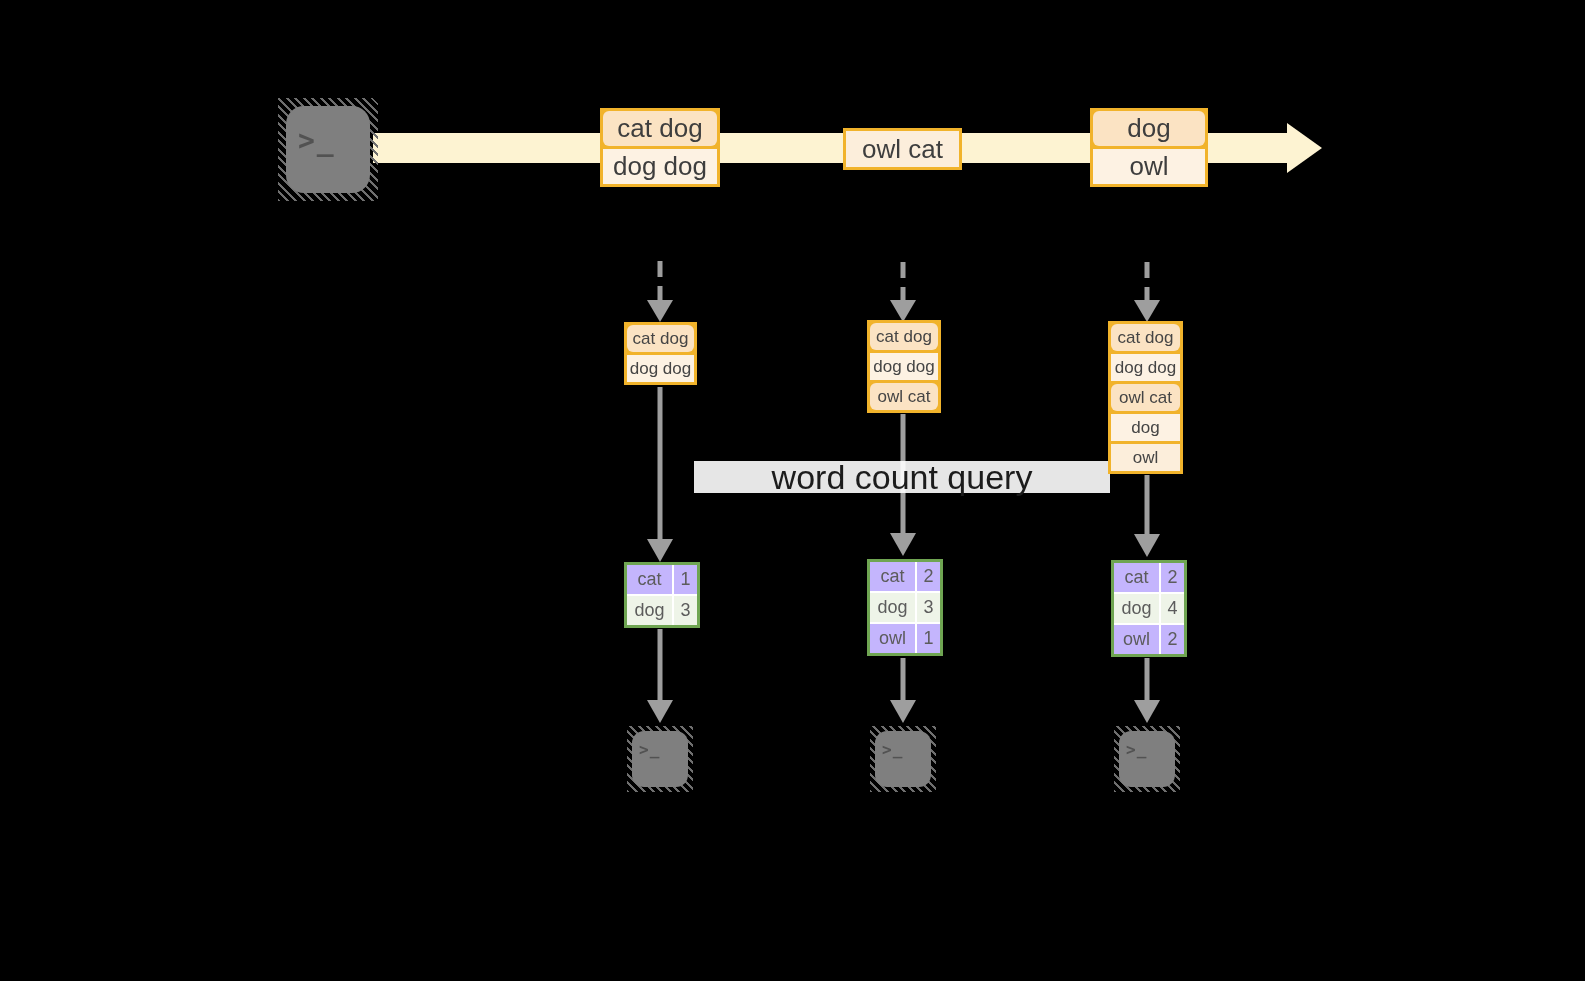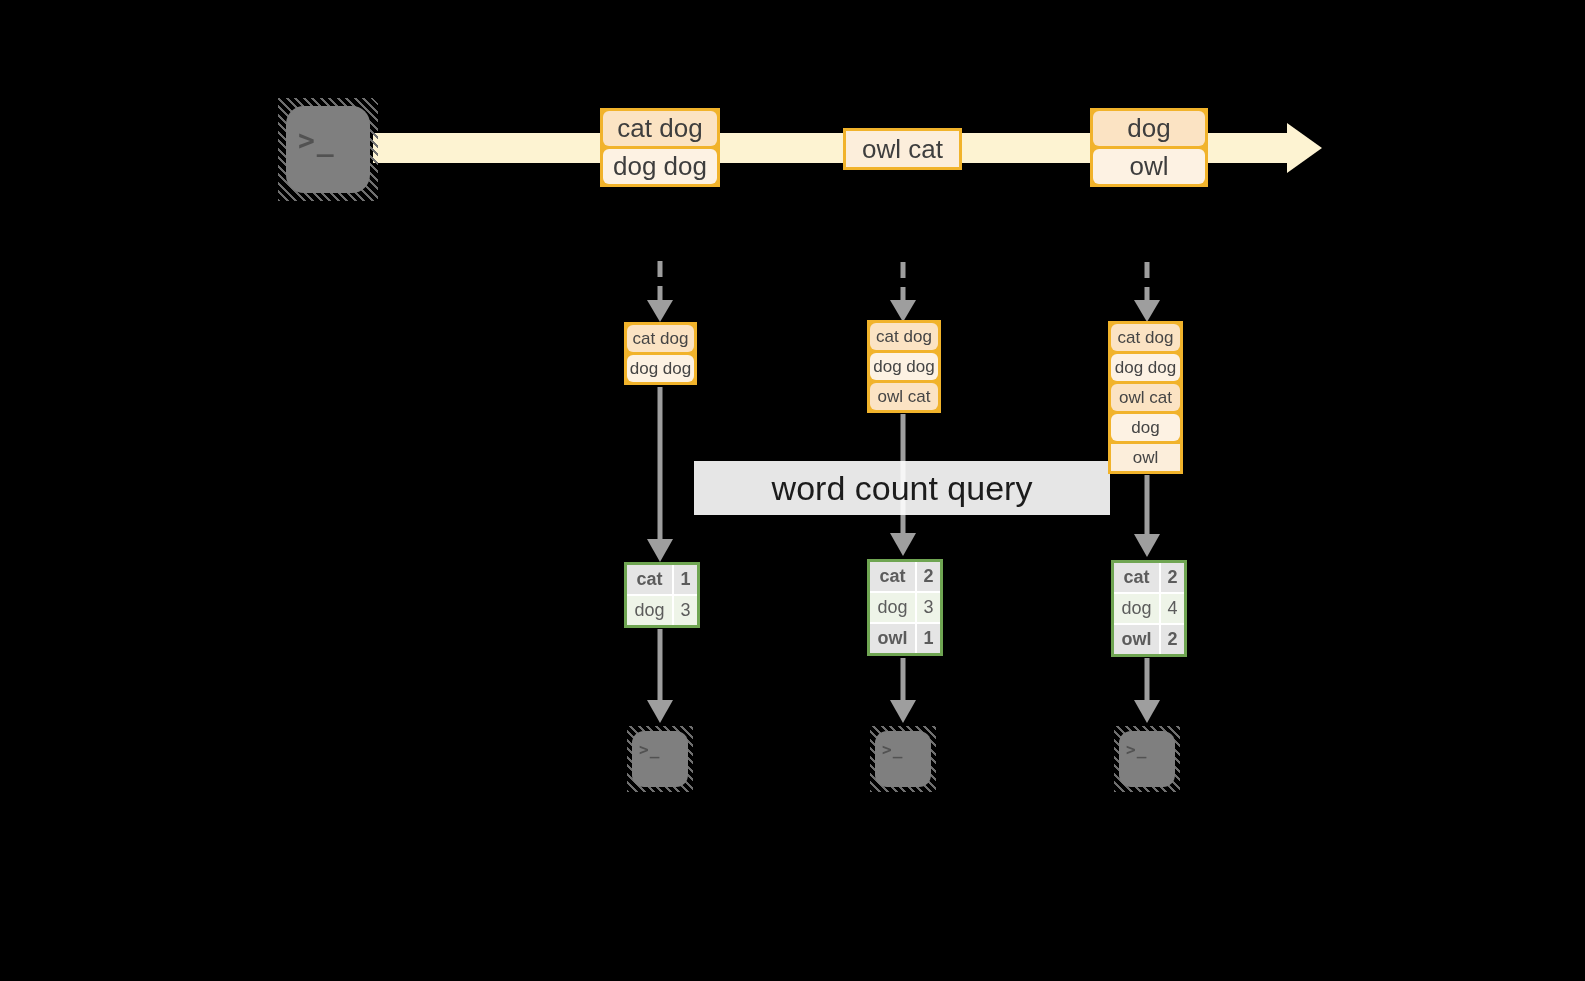--- a/index.html
+++ b/index.html
@@ -34,32 +34,32 @@
 
   
   .stack{position:absolute;border:3px solid #f1b32b;background:#f1b32b;z-index:3;}
   .stack .row{height:27px;line-height:27px;text-align:center;font-size:17px;color:#454545;}
   .stack .row + .row{margin-top:3px;}
   .stack.s1{left:624px;top:322px;width:67px;}
   .stack.s2{left:867px;top:320px;width:68px;}
   .stack.s3{left:1108px;top:321px;width:69px;}
 
   .fill-dark{background:#fbe3c3;border-radius:6px;}
-  .fill-light{background:#fdf2e3;border-radius:6px;}
+  .fill-light{background:#fdf2e3;}
   .fill-mid{background:#fceedb;}
 
   
-  .banner{position:absolute;left:694px;top:461px;width:416px;height:54px;background:rgba(255,255,255,0.9);
+  .banner{position:absolute;left:694px;top:461px;width:416px;height:32px;background:rgba(255,255,255,0.9);
     z-index:2;display:flex;align-items:center;justify-content:center;font-size:34px;color:#1c1c1c;}
 
   
   .ctable{position:absolute;border:3px solid #6fa552;background:#fff;display:grid;
     grid-template-columns:45px 23px;gap:2px;z-index:3;}
   .ctable .cell{height:29px;display:flex;align-items:center;justify-content:center;font-size:18px;color:#5c5c5c;}
-  .cell.g-dark{background:#e5e5e5;font-weight:bold;}
+  .cell.g-dark{background:#c4b5fd;}
   .cell.g-light{background:#eef4e8;}
   .ctable.t1{left:624px;top:562px;}
   .ctable.t2{left:867px;top:559px;}
   .ctable.t3{left:1111px;top:560px;}
 
   
   svg.arrows{position:absolute;left:0;top:0;z-index:1;}
 </style>
 </head>
 <body>

